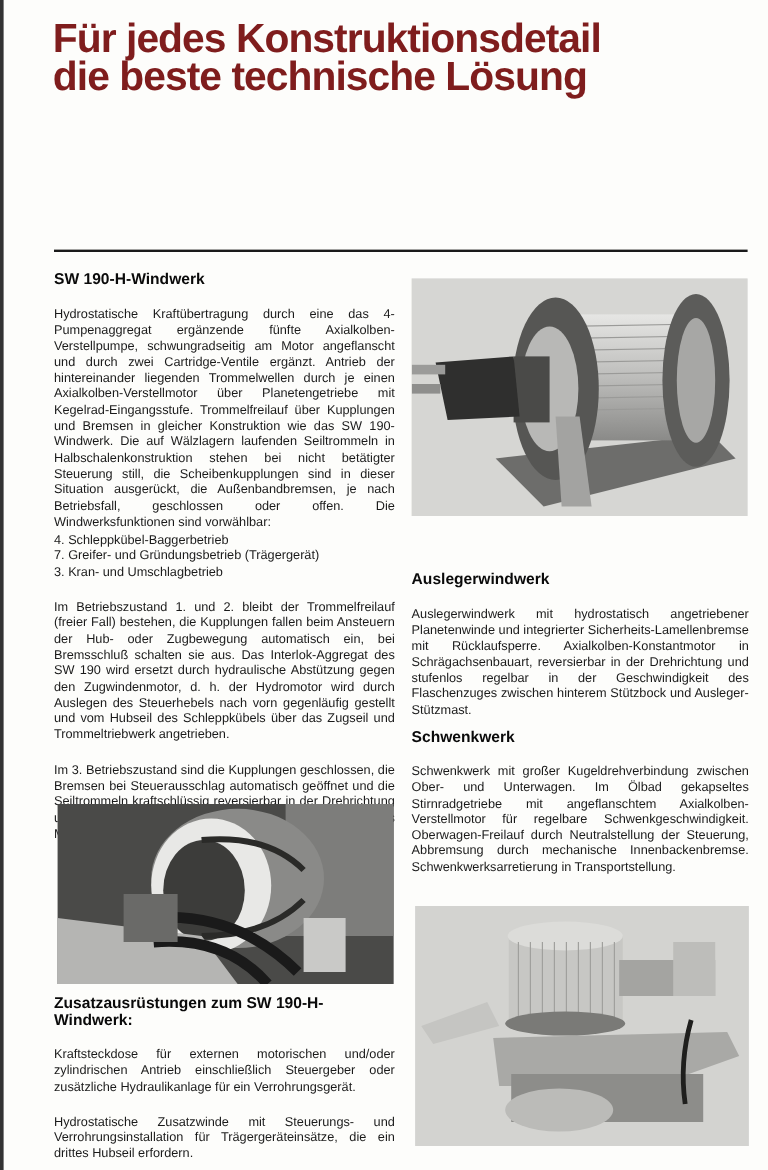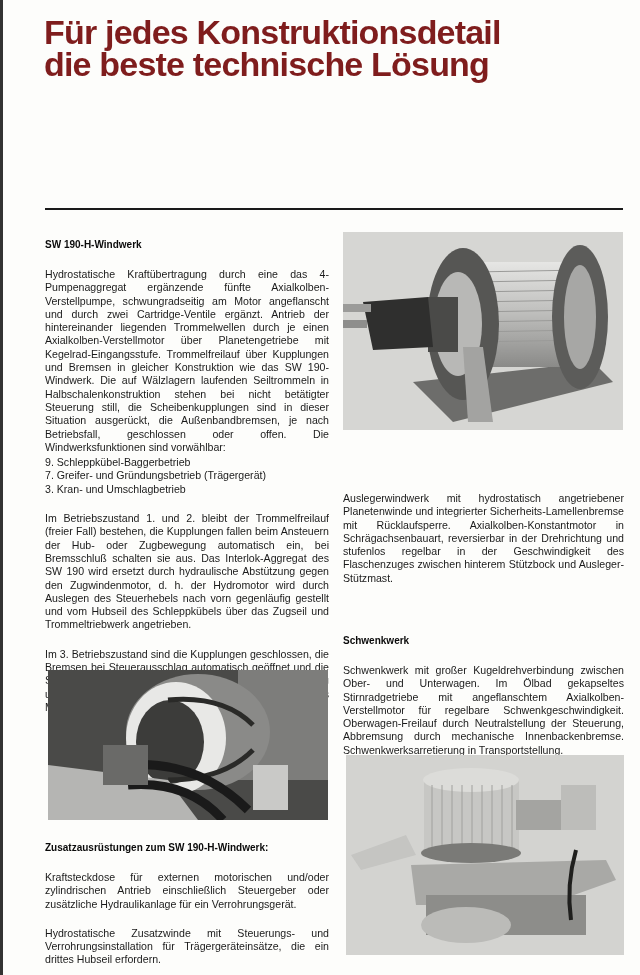--- a/index.html
+++ b/index.html
@@ -10,21 +10,21 @@
   }
   .left-edge { position: absolute; left: 0; top: 0; width: 3px; height: 975px; background: #333; }
   .title {
     position: absolute; left: 44px; top: 16px; margin: 0;
     font-family: "Liberation Sans", sans-serif; font-weight: bold;
     font-size: 34px; line-height: 32px; letter-spacing: -0.8px; color: #7f1d1d;
   }
   .rule { position: absolute; left: 45px; top: 208px; width: 578px; height: 2px; background: #1a1a1a; }
   .col { position: absolute; font-size: 10.6px; line-height: 13.3px; color: #1a1a1a; }
   .col p { margin: 16px 0 2px 0; text-align: justify; }
-  .col h2 { margin: 12px 0 1px 0; font-size: 10px; font-weight: bold; line-height: 14px; color: #0a0a0a; }
+  .col h2 { margin: 0 0 1px 0; font-size: 13px; font-weight: bold; line-height: 14px; color: #0a0a0a; }
   .col ol { margin: 0 0 2px 0; padding: 0; list-style: none; }
   .col ol li { margin: 0; }
   .photo { position: absolute; overflow: hidden; }
   .photo svg { display: block; }
 </style>
 </head>
 <body>
 
 <div class="left-edge"></div>
 
@@ -32,21 +32,21 @@
   <span>Für jedes Konstruktionsdetail</span><br>
   <span>die beste technische Lösung</span>
 </h1>
 
 <div class="rule"></div>
 
 <div class="col" style="left:45px; top:226px; width:284px;">
   <h2>SW 190-H-Windwerk</h2>
   <p>Hydrostatische Kraftübertragung durch eine das 4-Pumpenaggregat ergänzende fünfte Axialkolben-Verstellpumpe, schwungradseitig am Motor angeflanscht und durch zwei Cartridge-Ventile ergänzt. Antrieb der hintereinander liegenden Trommelwellen durch je einen Axialkolben-Verstellmotor über Planetengetriebe mit Kegelrad-Eingangsstufe. Trommelfreilauf über Kupplungen und Bremsen in gleicher Konstruktion wie das SW 190-Windwerk. Die auf Wälzlagern laufenden Seiltrommeln in Halbschalenkonstruktion stehen bei nicht betätigter Steuerung still, die Scheibenkupplungen sind in dieser Situation ausgerückt, die Außenbandbremsen, je nach Betriebsfall, geschlossen oder offen. Die Windwerksfunktionen sind vorwählbar:</p>
   <ol>
-    <li>9. Schleppkübel-Baggerbetrieb</li>
+    <li>4. Schleppkübel-Baggerbetrieb</li>
     <li>7. Greifer- und Gründungsbetrieb (Trägergerät)</li>
     <li>3. Kran- und Umschlagbetrieb</li>
   </ol>
   <p>Im Betriebszustand 1. und 2. bleibt der Trommelfreilauf (freier Fall) bestehen, die Kupplungen fallen beim Ansteuern der Hub- oder Zugbewegung automatisch ein, bei Bremsschluß schalten sie aus. Das Interlok-Aggregat des SW 190 wird ersetzt durch hydraulische Abstützung gegen den Zugwindenmotor, d. h. der Hydromotor wird durch Auslegen des Steuerhebels nach vorn gegenläufig gestellt und vom Hubseil des Schleppkübels über das Zugseil und Trommeltriebwerk angetrieben.</p>
   <p>Im 3. Betriebszustand sind die Kupplungen geschlossen, die Bremsen bei Steuerausschlag automatisch geöffnet und die Seiltrommeln kraftschlüssig reversierbar in der Drehrichtung und stufenlos steuerbar in der Geschwindigkeit von 1 bis Maximum.</p>
 </div>
 
 <div class="photo" style="left:343px; top:232px; width:280px; height:198px; background:#d9d9d6;">
   <svg width="280" height="198" viewBox="0 0 280 198">
     <defs>
@@ -76,24 +76,25 @@
     <ellipse cx="115" cy="92" rx="24" ry="52" fill="#b8b8b6"></ellipse>
     <rect x="85" y="65" width="30" height="55" fill="#4a4a48"></rect>
     <polygon points="20,70 85,65 90,115 30,118" fill="#2f2f2e"></polygon>
     <rect x="0" y="72" width="28" height="8" fill="#9b9b99"></rect>
     <rect x="0" y="88" width="24" height="8" fill="#8e8e8c"></rect>
     <polygon points="120,115 140,115 150,190 125,190" fill="#a3a3a1"></polygon>
   </svg>
 </div>
 
 <div class="col" style="left:343px; top:476px; width:281px;">
+  <h2>Auslegerwindwerk</h2>
   <p>Auslegerwindwerk mit hydrostatisch angetriebener Planetenwinde und integrierter Sicherheits-Lamellenbremse mit Rücklaufsperre. Axialkolben-Konstantmotor in Schrägachsenbauart, reversierbar in der Drehrichtung und stufenlos regelbar in der Geschwindigkeit des Flaschenzuges zwischen hinterem Stützbock und Ausleger-Stützmast.</p>
 </div>
 
-<div class="col" style="left:343px; top:622px; width:281px;">
+<div class="col" style="left:343px; top:607px; width:281px;">
   <h2>Schwenkwerk</h2>
   <p>Schwenkwerk mit großer Kugeldrehverbindung zwischen Ober- und Unterwagen. Im Ölbad gekapseltes Stirnradgetriebe mit angeflanschtem Axialkolben-Verstellmotor für regelbare Schwenkgeschwindigkeit. Oberwagen-Freilauf durch Neutralstellung der Steuerung, Abbremsung durch mechanische Innenbackenbremse. Schwenkwerksarretierung in Transportstellung.</p>
 </div>
 
 <div class="photo" style="left:48px; top:670px; width:280px; height:150px; background:#555;">
   <svg width="280" height="150" viewBox="0 0 280 150">
     <rect width="280" height="150" fill="#4a4a48"></rect>
     <rect x="190" y="0" width="90" height="110" fill="#7d7d7b"></rect>
     <ellipse cx="150" cy="62" rx="72" ry="58" fill="#8a8a88"></ellipse>
     <ellipse cx="128" cy="68" rx="50" ry="56" fill="#e8e8e6"></ellipse>

